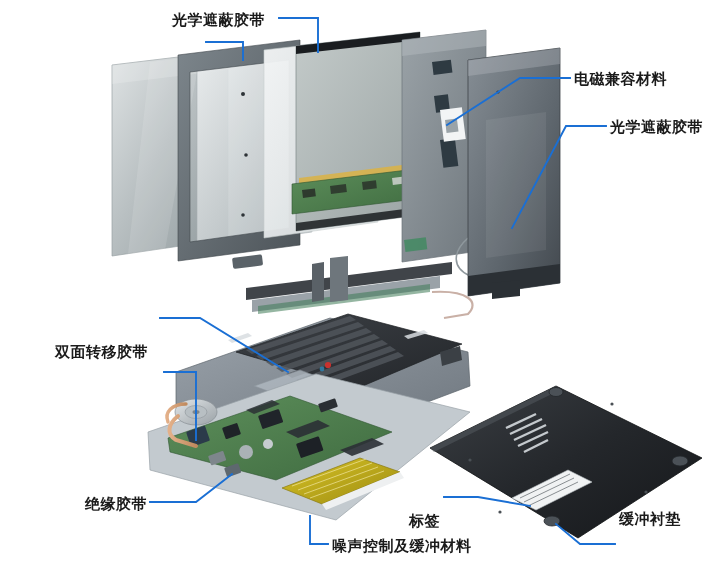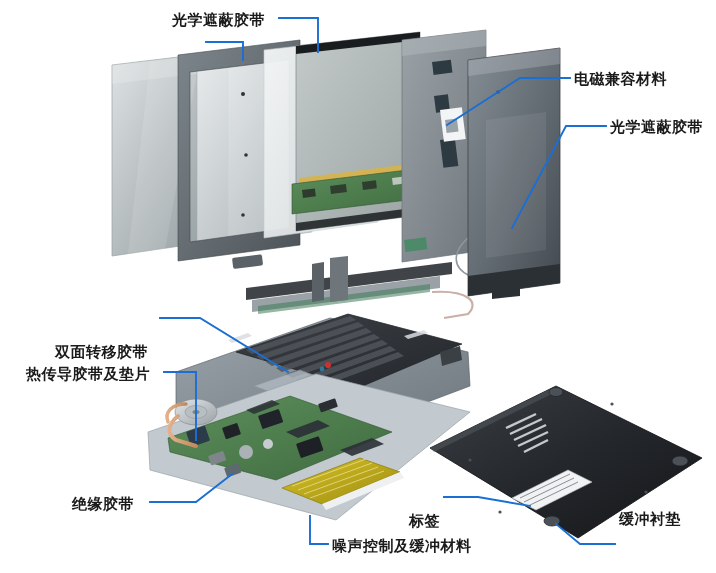--- a/index.html
+++ b/index.html
@@ -268,23 +268,22 @@
 
   <div class="callout left" style="left:172px;top:13px;">光学遮蔽胶带</div>
 
 
   <div class="callout right" style="left:574px;top:72px;">电磁兼容材料</div>
 
   <div class="callout right" style="left:610px;top:120px;">光学遮蔽胶带</div>
 
   <div class="callout left" style="left:55px;top:313px;margin-top:32px;">双面转移胶带</div>
 
-  <div class="callout left" style="left:26px;top:367px;">热传导胶带及垫片</div>
-
-  <div class="callout left" style="left:72px;top:497px;">绝缘胶带</div>
+
+  <div class="callout left" style="left:85px;top:497px;">绝缘胶带</div>
 
   <div class="callout left" style="left:409px;top:514px;">标签</div>
 
   <div class="callout left" style="left:332px;top:539px;">噪声控制及缓冲材料</div>
 
   <div class="callout right" style="left:619px;top:512px;">缓冲衬垫</div>
 
 </div>
 
 </body></html>

